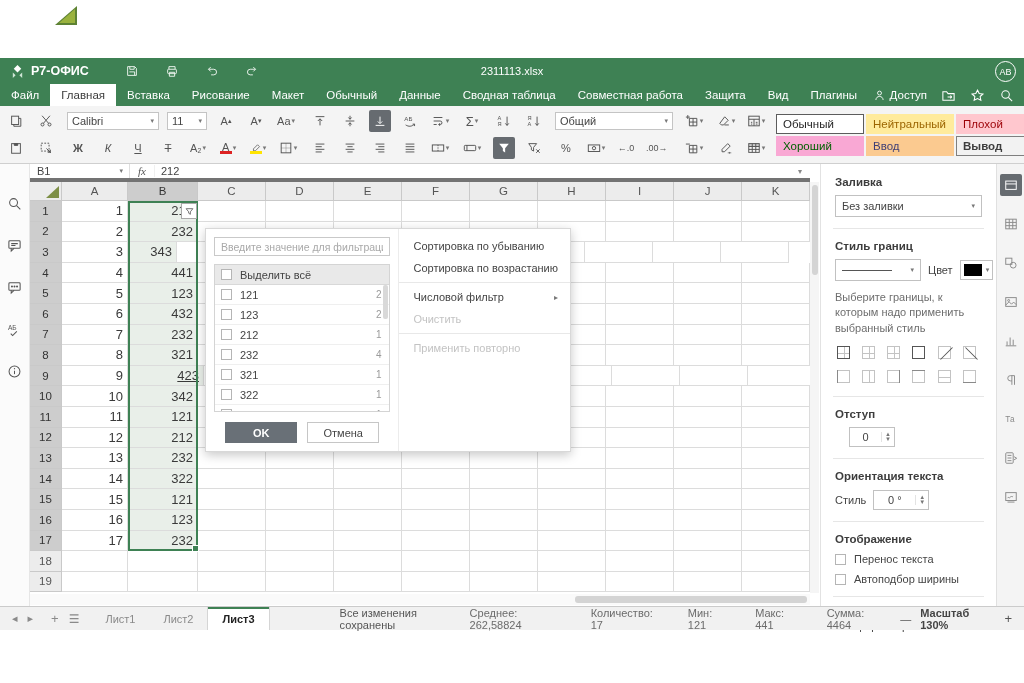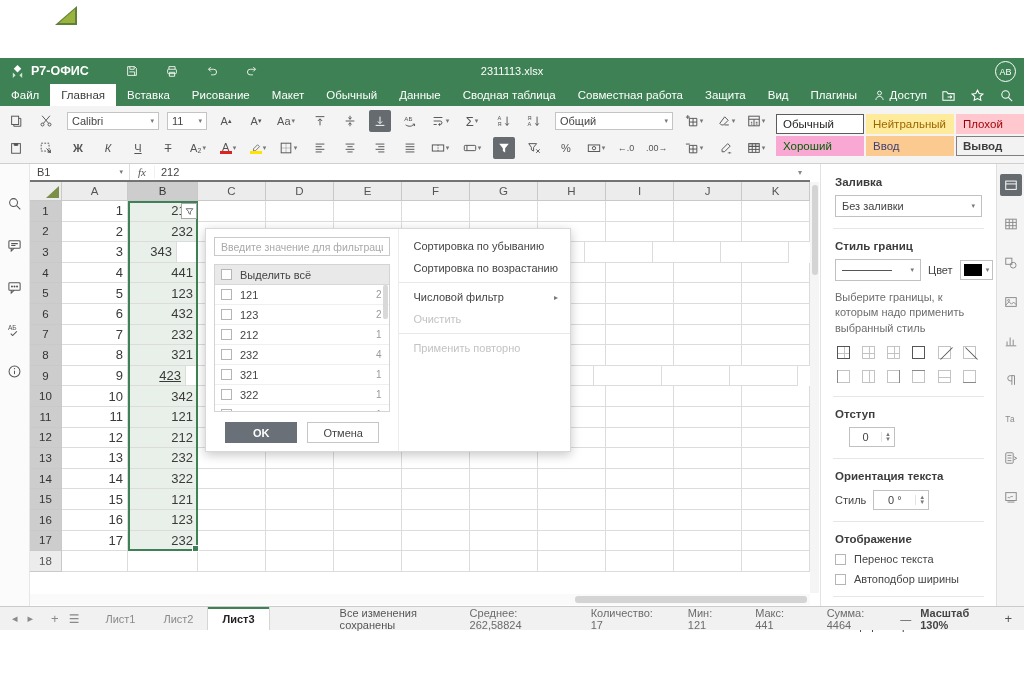--- a/index.html
+++ b/index.html
@@ -45,21 +45,21 @@
   .fmt-b{font-weight:bold;}.fmt-i{font-style:italic;}.fmt-u{text-decoration:underline;}.fmt-s{text-decoration:line-through;}
   .colorbar{display:block;width:12px;height:3px;margin-top:-2px;}
   .stylegallery{display:grid;grid-template-columns:repeat(3,88px);grid-template-rows:20px 20px;gap:2px;
                 align-content:center;padding:0 4px;}
   .chip{font-size:11.5px;display:flex;align-items:center;padding:0 6px;border:1px solid transparent;
         box-sizing:border-box;cursor:pointer;white-space:nowrap;overflow:hidden;}
   .gal-dd{display:flex;flex-direction:column;justify-content:center;padding:0 6px;border-left:1px solid #ddd;
           margin:6px 0;color:#666;cursor:pointer;}
   
   .fbar{position:absolute;left:30px;top:164px;width:780px;height:18px;background:#fff;
-        border-bottom:2px solid #737373;display:flex;align-items:center;font-size:11px;color:#444;box-sizing:border-box;}
+        border-bottom:4px solid #737373;display:flex;align-items:center;font-size:11px;color:#444;box-sizing:border-box;}
   .namebox{width:100px;display:flex;align-items:center;height:100%;padding-left:7px;box-sizing:border-box;
            border-right:1px solid #dedede;cursor:pointer;}
   .namebox .dd{margin-left:auto;margin-right:6px;}
   .fx{font-family:"Liberation Serif",serif;font-style:italic;padding:0 8px;color:#555;border-right:1px solid #f0f0f0;cursor:pointer;}
   .fvalue{padding-left:6px;}
   .fbar-collapse{margin-left:auto;padding-right:8px;color:#888;cursor:pointer;font-size:8px;}
   
   .lstrip{position:absolute;left:0;top:164px;width:30px;height:442px;background:#fbfbfb;
           border-right:1px solid #e6e6e6;display:flex;flex-direction:column;align-items:center;
           padding-top:30px;gap:24px;box-sizing:border-box;color:#777;}
@@ -748,21 +748,21 @@
         <div class="c" style="width: 68px; height: 20.6px;"></div>
         <div class="c" style="width: 68px; height: 20.6px;"></div>
         <div class="c" style="width: 68px; height: 20.6px;"></div>
         <div class="c" style="width: 68px; height: 20.6px;"></div>
         <div class="c" style="width: 68px; height: 20.6px;"></div>
         <div class="c" style="width: 68px; height: 20.6px;"></div>
       </div>
       <div class="grow">
         <div class="c hd selhd" style="width: 32px; height: 20.6px; font-size: 11.5px;">9</div>
         <div class="c" style="width: 66px; height: 20.6px;">9</div>
-        <div class="c selcell" style="width: 58px; height: 20.6px; text-decoration: underline;">423</div>
+        <div class="c selcell" style="width: 76px; height: 20.6px; text-decoration: underline;">423</div>
         <div class="c" style="width: 68px; height: 20.6px;"></div>
         <div class="c" style="width: 68px; height: 20.6px;"></div>
         <div class="c" style="width: 68px; height: 20.6px;"></div>
         <div class="c" style="width: 68px; height: 20.6px;"></div>
         <div class="c" style="width: 68px; height: 20.6px;"></div>
         <div class="c" style="width: 68px; height: 20.6px;"></div>
         <div class="c" style="width: 68px; height: 20.6px;"></div>
         <div class="c" style="width: 68px; height: 20.6px;"></div>
         <div class="c" style="width: 68px; height: 20.6px;"></div>
       </div>
@@ -873,20 +873,34 @@
         <div class="c" style="width: 68px; height: 20.6px;"></div>
         <div class="c" style="width: 68px; height: 20.6px;"></div>
         <div class="c" style="width: 68px; height: 20.6px;"></div>
         <div class="c" style="width: 68px; height: 20.6px;"></div>
         <div class="c" style="width: 68px; height: 20.6px;"></div>
         <div class="c" style="width: 68px; height: 20.6px;"></div>
         <div class="c" style="width: 68px; height: 20.6px;"></div>
       </div>
       <div class="grow">
         <div class="c hd" style="width: 32px; height: 20.6px; font-size: 11.5px;">18</div>
+        <div class="c" style="width: 66px; height: 20.6px;"></div>
+        <div class="c" style="width: 70px; height: 20.6px;"></div>
+        <div class="c" style="width: 68px; height: 20.6px;"></div>
+        <div class="c" style="width: 68px; height: 20.6px;"></div>
+        <div class="c" style="width: 68px; height: 20.6px;"></div>
+        <div class="c" style="width: 68px; height: 20.6px;"></div>
+        <div class="c" style="width: 68px; height: 20.6px;"></div>
+        <div class="c" style="width: 68px; height: 20.6px;"></div>
+        <div class="c" style="width: 68px; height: 20.6px;"></div>
+        <div class="c" style="width: 68px; height: 20.6px;"></div>
+        <div class="c" style="width: 68px; height: 20.6px;"></div>
+      </div>
+      <div class="grow">
+        <div class="c hd" style="width: 32px; height: 20.6px; font-size: 11.5px;">19</div>
         <div class="c" style="width: 66px; height: 20.6px;"></div>
         <div class="c" style="width: 70px; height: 20.6px;"></div>
         <div class="c" style="width: 68px; height: 20.6px;"></div>
         <div class="c" style="width: 68px; height: 20.6px;"></div>
         <div class="c" style="width: 68px; height: 20.6px;"></div>
         <div class="c" style="width: 68px; height: 20.6px;"></div>
         <div class="c" style="width: 68px; height: 20.6px;"></div>
         <div class="c" style="width: 68px; height: 20.6px;"></div>
         <div class="c" style="width: 68px; height: 20.6px;"></div>
         <div class="c" style="width: 68px; height: 20.6px;"></div>

